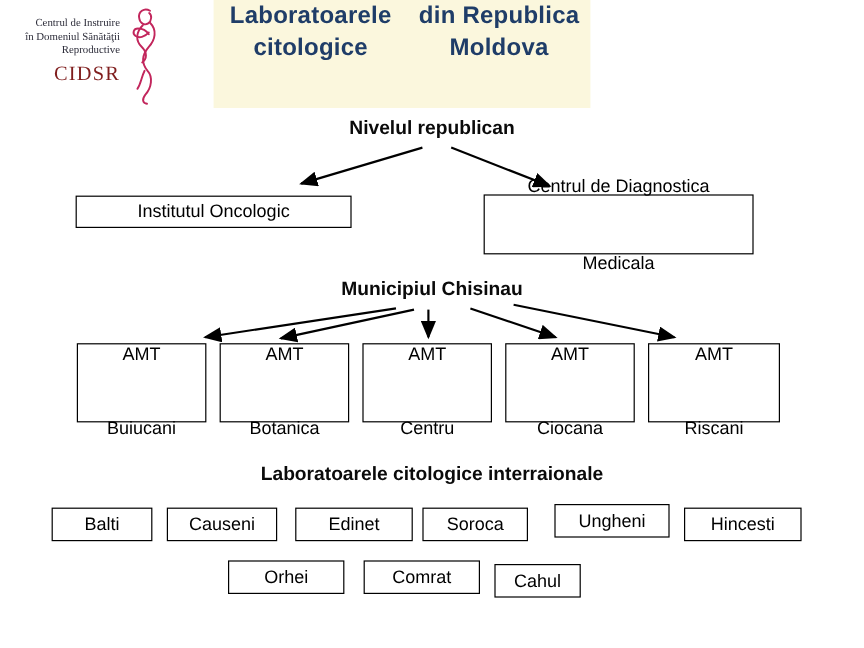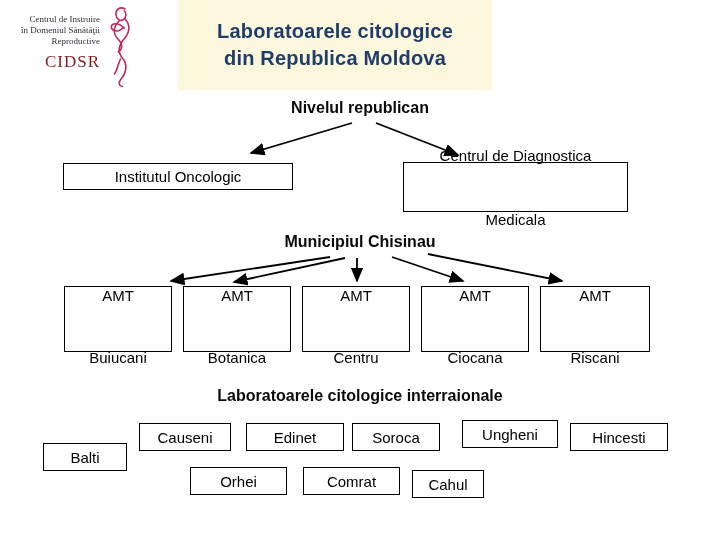--- a/index.html
+++ b/index.html
@@ -5,21 +5,21 @@
   html,body{margin:0;padding:0;}
   body{
     width:720px;height:540px;position:relative;overflow:hidden;
     background:#ffffff;
     font-family:"Liberation Sans", sans-serif;
   }
   
   .title-band{
     position:absolute;left:178px;top:0;width:314px;height:90px;
     background:#fbf7dd;
-    display:flex;flex-direction:column;justify-content:center;
+    display:flex;flex-direction:row;justify-content:center;
     text-align:center;
   }
   .title-line{
     font-size:20px;font-weight:bold;color:#1f3d68;line-height:27px;
     letter-spacing:.2px;
   }
   .logo{
     position:absolute;left:8px;top:14px;width:92px;
     text-align:right;color:#2d2d3a;
     font-family:"Liberation Serif", serif;
@@ -107,21 +107,21 @@
 </div>
 <div class="box amt" style="left:421px;top:286px;width:108px;height:66px;">
   <span>AMT</span>
   <span>Ciocana</span>
 </div>
 <div class="box amt" style="left:540px;top:286px;width:110px;height:66px;">
   <span>AMT</span>
   <span>Riscani</span>
 </div>
 
-<div class="box" style="left:43px;top:423px;width:84px;height:28px;margin-top:20px;">Balti</div>
+<div class="box" style="left:43px;top:423px;width:84px;height:28px;">Balti</div>
 <div class="box" style="left:139px;top:423px;width:92px;height:28px;">Causeni</div>
 <div class="box" style="left:246px;top:423px;width:98px;height:28px;">Edinet</div>
 <div class="box" style="left:352px;top:423px;width:88px;height:28px;">Soroca</div>
 <div class="box" style="left:462px;top:420px;width:96px;height:28px;">Ungheni</div>
 <div class="box" style="left:570px;top:423px;width:98px;height:28px;">Hincesti</div>
 
 <div class="box" style="left:190px;top:467px;width:97px;height:28px;">Orhei</div>
 <div class="box" style="left:303px;top:467px;width:97px;height:28px;">Comrat</div>
 <div class="box" style="left:412px;top:470px;width:72px;height:28px;">Cahul</div>
 

